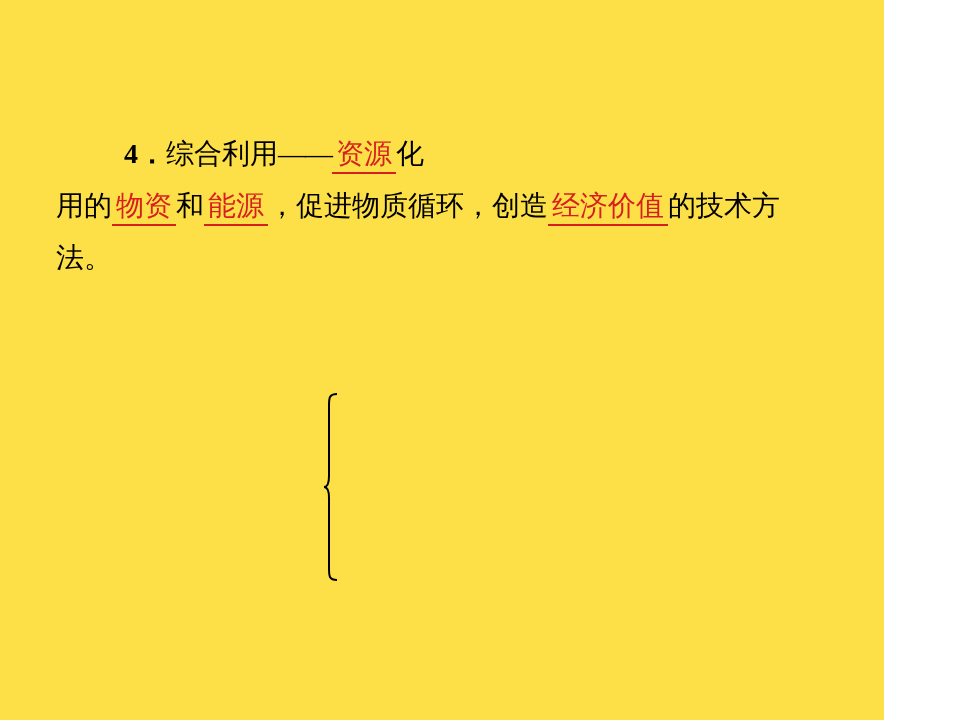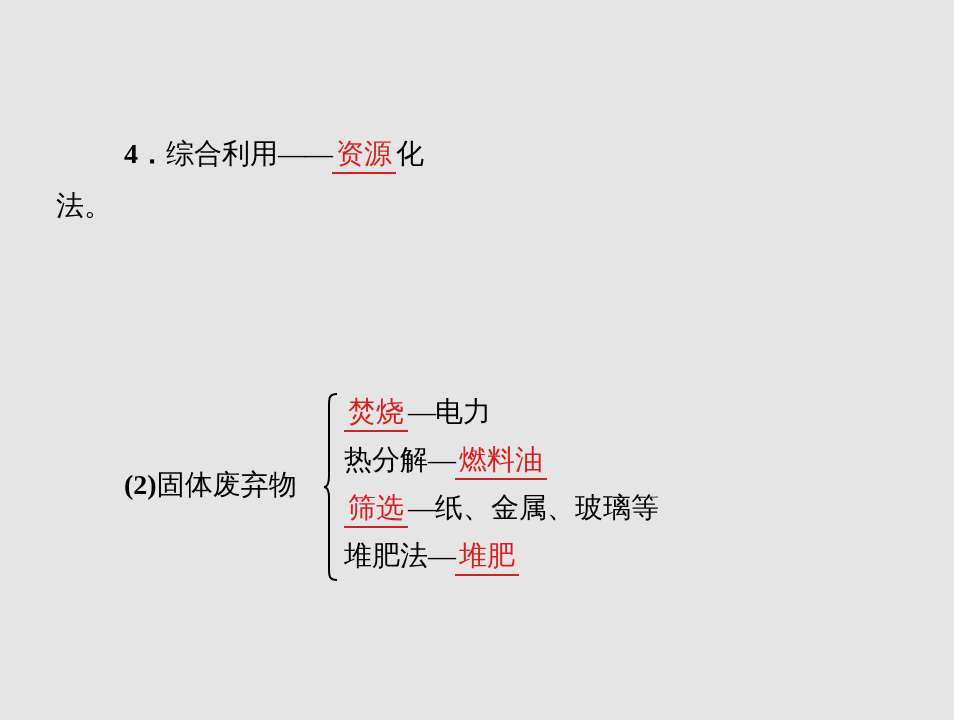--- a/index.html
+++ b/index.html
@@ -11,23 +11,23 @@
     width: 960px;
     height: 720px;
     position: relative;
     font-family: "Liberation Serif", "DejaVu Serif", serif;
     color: #000000;
     overflow: hidden;
   }
   .slide {
     position: absolute;
     left: 0; top: 0;
-    width: 954px;
+    width: 884px;
     height: 720px;
-    background: #e5e5e5;
+    background: #fde047;
   }
 
   .content {
     position: absolute;
     left: 56px;
     top: 128px;
     width: 860px;
   }
 
   .line {
@@ -101,53 +101,34 @@
 
 <div class="slide">
 
   <div class="content">
 
     <div class="line heading">
       <span class="bold">4</span><span class="bold">．</span><span>综合利用</span><span class="dash">——</span><span class="ul-red">资源</span><span>化</span>
     </div>
 
 
+    <div class="line noindent">
+      <span>用的</span><span class="ul-red">物资</span><span>和</span><span class="ul-red">能源</span><span>，促进物质循环，创造</span><span class="ul-red">经济价值</span><span>的技术方</span>
+    </div>
 
     <div class="line noindent">
       <span>法。</span>
     </div>
 
   </div>
 
   <div class="brace-block">
 
-    <div class="brace-label">
-      <span class="bold">(2)</span><span>固体废弃物</span>
-    </div>
 
     <div class="brace-shape">
       <svg width="16" height="190" viewBox="0 0 16 190">
         <path d="M14 2 C6 2, 6 6, 6 14 L6 84 C6 92, 4 95, 1 95 C4 95, 6 98, 6 106 L6 176 C6 184, 6 188, 14 188" fill="none" stroke="#000000" stroke-width="2"></path>
       </svg>
     </div>
 
-    <div class="brace-items">
-
-      <div class="bitem">
-        <span class="ul-red">焚烧</span><span class="dash">—</span><span>电力</span>
-      </div>
-
-      <div class="bitem">
-        <span>热分解</span><span class="dash">—</span><span class="ul-red">燃料油</span>
-      </div>
-
-      <div class="bitem">
-        <span class="ul-red">筛选</span><span class="dash">—</span><span>纸、金属、玻璃等</span>
-      </div>
-
-      <div class="bitem">
-        <span>堆肥法</span><span class="dash">—</span><span class="ul-red">堆肥</span>
-      </div>
-
-    </div>
   </div>
 
 </div>
 
 </body></html>

